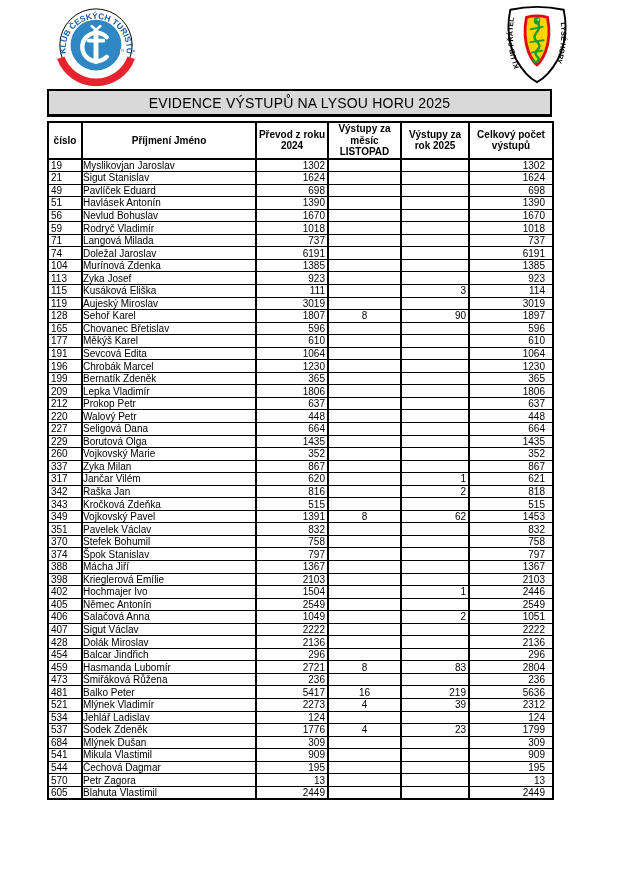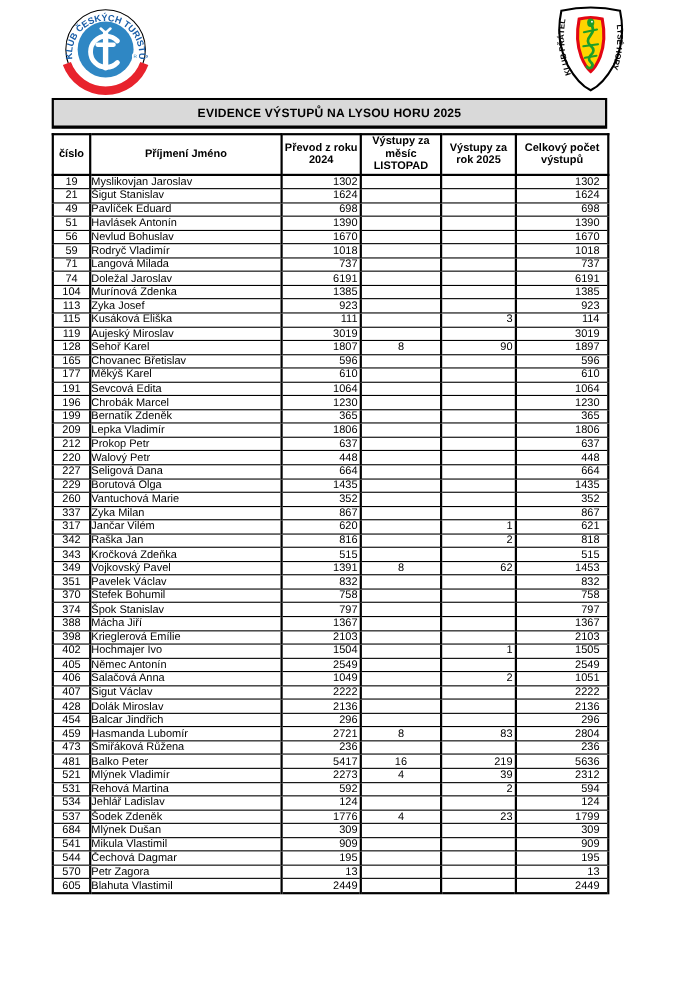--- a/index.html
+++ b/index.html
@@ -9,21 +9,21 @@
   }
   .logo { position:absolute; }
   .logo-left  { left:52px;  top:4px;  width:88px; height:88px; }
   .logo-right { left:500px; top:4px;  width:74px; height:80px; }
 
   .title-bar {
     position:absolute; left:47px; top:89px; width:505px; height:28px;
     box-sizing:border-box; background:#d9d9d9;
     border:2px solid #000; border-bottom-width:3px;
     display:flex; align-items:center; justify-content:center;
-    font-weight:bold; font-size:11px; letter-spacing:0.2px;
+    font-weight:normal; font-size:14px; letter-spacing:0.2px;
   }
 
   table.evidence {
     position:absolute; left:47px; top:121px; width:505px;
     border-collapse:collapse; table-layout:fixed; background:#fff;
     border:2px solid #000;
   }
   table.evidence col.c1{width:34px;} table.evidence col.c2{width:174px;}
   table.evidence col.c3{width:72px;} table.evidence col.c4{width:73px;}
   table.evidence col.c5{width:68px;} table.evidence col.c6{width:84px;}
@@ -31,21 +31,21 @@
   table.evidence th {
     border:2px solid #000; padding:0 1px; height:34px; overflow:hidden;
     font-weight:bold; font-size:10px; line-height:11.5px;
     white-space:pre-line; text-align:center; vertical-align:middle;
   }
   table.evidence td {
     border:1px solid #000; border-left-width:2px; border-right-width:2px;
     padding:0 2px; height:11.55px; overflow:hidden; white-space:nowrap;
     font-size:10px; line-height:11px; vertical-align:middle;
   }
-  table.evidence td:nth-child(1){ text-align:center;margin-top:24px; }
+  table.evidence td:nth-child(1){ text-align:left;margin-top:24px; }
   table.evidence td:nth-child(2){ text-align:left; padding-left:0; }
   table.evidence td:nth-child(3){ text-align:right; padding-right:2px; }
   table.evidence td:nth-child(4){ text-align:center; }
   table.evidence td:nth-child(5){ text-align:right; padding-right:2px; }
   table.evidence td:nth-child(6){ text-align:right; padding-right:7px; }
 </style>
 </head>
 <body>
 
 <div class="page">
@@ -301,21 +301,21 @@
         <tr>
           <td>229</td>
           <td>Borutová Olga</td>
           <td>1435</td>
           <td></td>
           <td></td>
           <td>1435</td>
         </tr>
         <tr>
           <td>260</td>
-          <td>Vantuchová Marie</td>
+          <td>Vojkovský Marie</td>
           <td>352</td>
           <td></td>
           <td></td>
           <td>352</td>
         </tr>
         <tr>
           <td>337</td>
           <td>Zyka Milan</td>
           <td>867</td>
           <td></td>
@@ -393,21 +393,21 @@
           <td></td>
           <td></td>
           <td>2103</td>
         </tr>
         <tr>
           <td>402</td>
           <td>Hochmajer Ivo</td>
           <td>1504</td>
           <td></td>
           <td>1</td>
-          <td>1505</td>
+          <td>2446</td>
         </tr>
         <tr>
           <td>405</td>
           <td>Němec Antonín</td>
           <td>2549</td>
           <td></td>
           <td></td>
           <td>2549</td>
         </tr>
         <tr>
@@ -468,28 +468,20 @@
         </tr>
         <tr>
           <td>521</td>
           <td>Mlýnek Vladimír</td>
           <td>2273</td>
           <td>4</td>
           <td>39</td>
           <td>2312</td>
         </tr>
         <tr>
-          <td>531</td>
-          <td>Rehová Martina</td>
-          <td>592</td>
-          <td></td>
-          <td>2</td>
-          <td>594</td>
-        </tr>
-        <tr>
           <td>534</td>
           <td>Jehlář Ladislav</td>
           <td>124</td>
           <td></td>
           <td></td>
           <td>124</td>
         </tr>
         <tr>
           <td>537</td>
           <td>Šodek Zdeněk</td>

